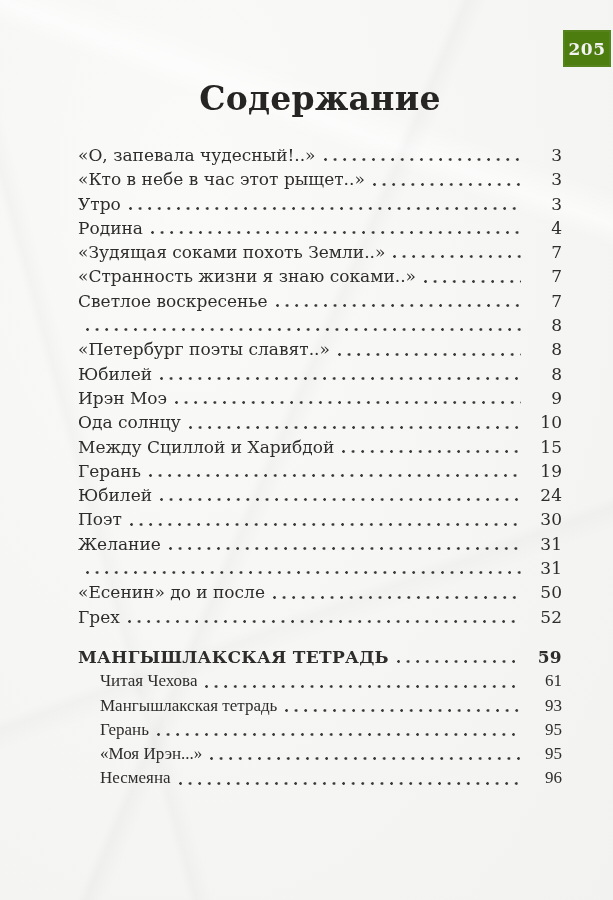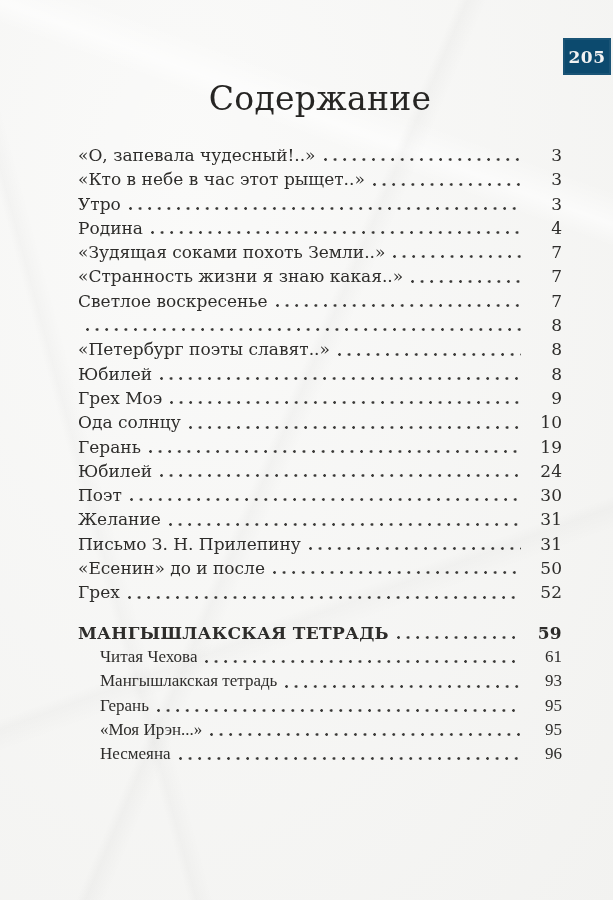--- a/index.html
+++ b/index.html
@@ -16,41 +16,41 @@
     background-image:
       linear-gradient(113deg, rgba(0,0,0,0)   46%, rgba(0,0,0,0.022) 47%, rgba(0,0,0,0) 49%),
       linear-gradient(75deg,  rgba(0,0,0,0)   22%, rgba(0,0,0,0.018) 23%, rgba(0,0,0,0) 25%),
       linear-gradient(160deg, rgba(0,0,0,0)   64%, rgba(0,0,0,0.020) 65%, rgba(0,0,0,0) 67%),
       linear-gradient(20deg,  rgba(255,255,255,0) 78%, rgba(255,255,255,0.6) 80%, rgba(255,255,255,0) 83%),
       radial-gradient(ellipse at 30% 20%, rgba(255,255,255,0.5), rgba(0,0,0,0.012));
   }
 
   .page-number-badge {
     position: absolute;
-    top: 38px;
+    top: 30px;
     left: 563px;
     width: 48px;
     height: 37px;
-    background: #0c4a6e;
+    background: #4d7c0f;
     color: #f2f2f2;
     display: flex;
     align-items: center;
     justify-content: center;
     font-size: 17px;
     font-weight: bold;
     letter-spacing: 0.5px;
     box-shadow: inset 0 0 0 2px rgba(255,255,255,0.06);
   }
 
   h1.page-title {
     margin: 0;
     padding: 80px 0 0 27px;
     text-align: center;
     font-size: 33px;
-    font-weight: normal;
+    font-weight: bold;
     letter-spacing: 0.3px;
     color: #262523;
     line-height: 38px;
   }
 
   .toc {
     margin: 25px 51px 0 78px;
     font-size: 17px;
   }
 
@@ -125,21 +125,21 @@
     <span class="toc-label">Родина</span>
     <span class="dot-leader"></span>
     <span class="toc-page">4</span>
   </div>
     <div class="toc-row">
     <span class="toc-label">«Зудящая соками похоть Земли..»</span>
     <span class="dot-leader"></span>
     <span class="toc-page">7</span>
   </div>
     <div class="toc-row">
-    <span class="toc-label">«Странность жизни я знаю какая..»</span>
+    <span class="toc-label">«Странность жизни я знаю соками..»</span>
     <span class="dot-leader"></span>
     <span class="toc-page">7</span>
   </div>
     <div class="toc-row">
     <span class="toc-label">Светлое воскресенье</span>
     <span class="dot-leader"></span>
     <span class="toc-page">7</span>
   </div>
     <div class="toc-row">
     <span class="dot-leader"></span>
@@ -149,51 +149,55 @@
     <span class="toc-label">«Петербург поэты славят..»</span>
     <span class="dot-leader"></span>
     <span class="toc-page">8</span>
   </div>
     <div class="toc-row">
     <span class="toc-label">Юбилей</span>
     <span class="dot-leader"></span>
     <span class="toc-page">8</span>
   </div>
     <div class="toc-row">
-    <span class="toc-label">Грех Моэ</span>
+    <span class="toc-label">Ирэн Моэ</span>
     <span class="dot-leader"></span>
     <span class="toc-page">9</span>
   </div>
     <div class="toc-row">
     <span class="toc-label">Ода солнцу</span>
     <span class="dot-leader"></span>
     <span class="toc-page">10</span>
   </div>
     <div class="toc-row">
+    <span class="toc-label">Между Сциллой и Харибдой</span>
+    <span class="dot-leader"></span>
+    <span class="toc-page">15</span>
+  </div>
+    <div class="toc-row">
     <span class="toc-label">Герань</span>
     <span class="dot-leader"></span>
     <span class="toc-page">19</span>
   </div>
     <div class="toc-row">
     <span class="toc-label">Юбилей</span>
     <span class="dot-leader"></span>
     <span class="toc-page">24</span>
   </div>
     <div class="toc-row">
     <span class="toc-label">Поэт</span>
     <span class="dot-leader"></span>
     <span class="toc-page">30</span>
   </div>
     <div class="toc-row">
     <span class="toc-label">Желание</span>
     <span class="dot-leader"></span>
     <span class="toc-page">31</span>
   </div>
     <div class="toc-row">
-    <span class="toc-label">Письмо З. Н. Прилепину</span>
     <span class="dot-leader"></span>
     <span class="toc-page">31</span>
   </div>
     <div class="toc-row">
     <span class="toc-label">«Есенин» до и после</span>
     <span class="dot-leader"></span>
     <span class="toc-page">50</span>
   </div>
     <div class="toc-row">
     <span class="toc-label">Грех</span>

